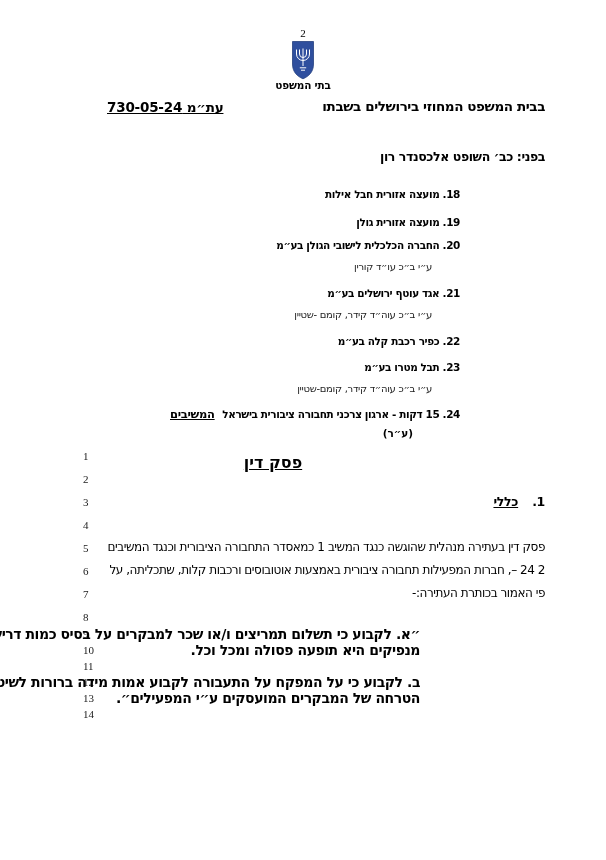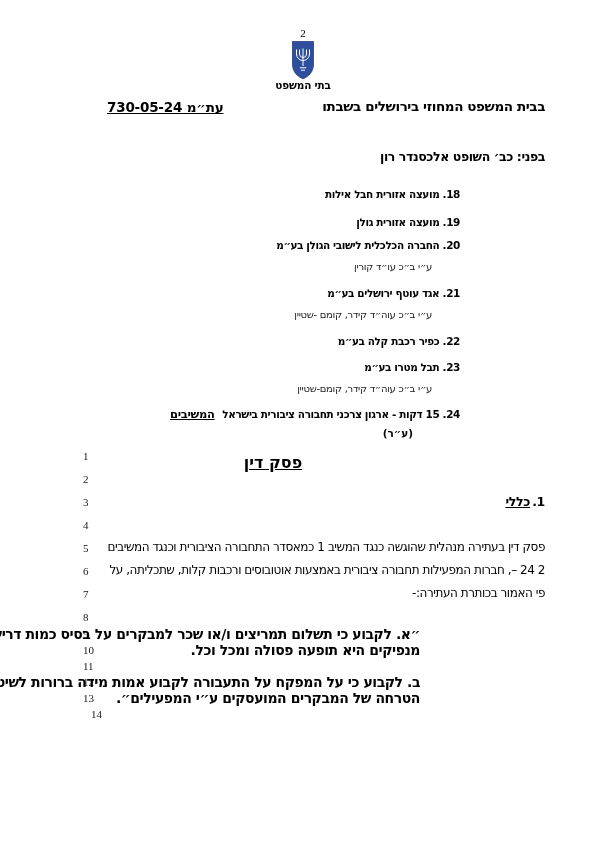--- a/index.html
+++ b/index.html
@@ -40,21 +40,21 @@
 
   
   .line-no{position:absolute;left:83px;width:24px;text-align:left;
     font-family:"Liberation Serif",serif;font-size:11px;color:#1a1a1a;}
 
   
   .judgment-title{top:453px;left:0;width:546px;text-align:center;
     font-size:16px;font-weight:bold;}
   .judgment-title span{text-decoration:underline;}
   .section-heading{top:494px;right:61px;font-size:12.5px;font-weight:bold;letter-spacing:-0.3px;}
-  .section-heading .gap{margin-right:2px;text-align:center;}
+  .section-heading .gap{margin-right:14px;text-align:center;}
   .para-line{right:61px;font-size:12px;letter-spacing:-0.45px;}
   .quote-line{right:186px;font-size:14px;font-weight:bold;letter-spacing:-0.45px;}
 </style>
 </head>
 <body>
 
 <div class="page">
 
   <div class="abs page-number">2</div>
   <div class="abs emblem">
@@ -99,21 +99,21 @@
       <div class="line-no" style="top: 519px;">4</div>
       <div class="line-no" style="top: 542px;">5</div>
       <div class="line-no" style="top: 565px;">6</div>
       <div class="line-no" style="top: 588px;">7</div>
       <div class="line-no" style="top: 611px;">8</div>
       <div class="line-no" style="top: 628px;">9</div>
       <div class="line-no" style="top: 644px;">10</div>
       <div class="line-no" style="top: 660px;">11</div>
       <div class="line-no" style="top: 676px;">12</div>
       <div class="line-no" style="top: 692px;">13</div>
-      <div class="line-no" style="top: 708px; margin-left: 8px;">14</div>
+      <div class="line-no" style="top: 708px;">14</div>
     </div>
 
   <div class="abs judgment-title rtl">
     <span>פסק דין</span>
   </div>
   <div class="abs section-heading rtl">
     <span>1.</span><span class="gap u">כללי</span>
   </div>
 
   <div>

